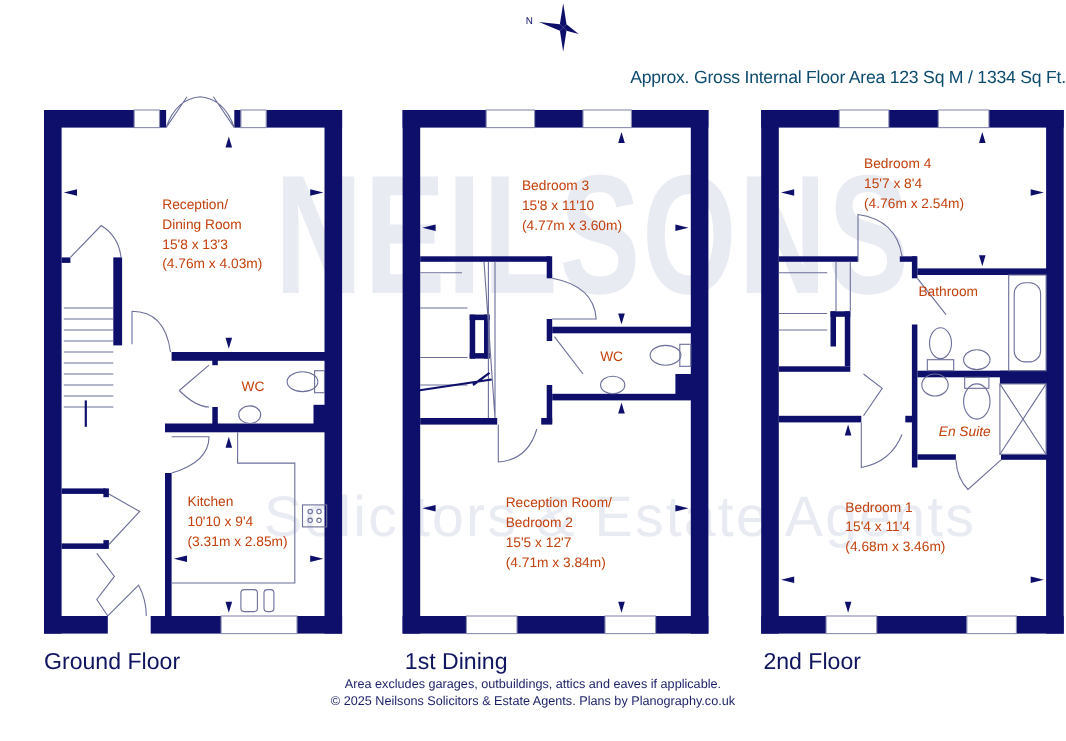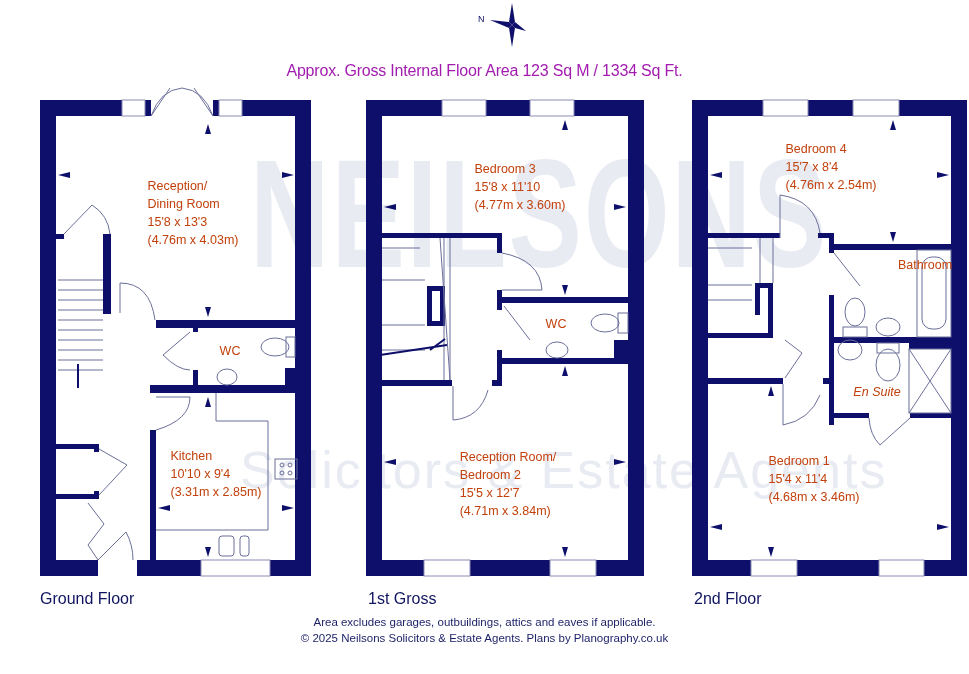--- a/index.html
+++ b/index.html
@@ -1,20 +1,20 @@
 <!DOCTYPE html>
 <html><head>
 <meta charset="utf-8">
 <style>
   html, body { margin:0; padding:0; background:#ffffff; }
   body { width:969px; height:674px; position:relative; overflow:hidden;
          font-family:"Liberation Sans", sans-serif; color:#0a0f5e; }
   .abs { position:absolute; }
-  .title { top:62px; left:0; width:969px; text-align:center; font-size:16px; color:#a21caf; letter-spacing:-0.2px; }
-  .floor-label { font-size:16px; color:#101560; }
+  .title { top:62px; left:0; width:969px; text-align:right; font-size:16px; color:#0c4a6e; letter-spacing:-0.2px; }
+  .floor-label { font-size:21px; color:#101560; }
   .room-label { position:absolute; text-align:left; font-size:12.5px; line-height:18px; color:#c2410c; white-space:nowrap; transform:translateX(-50%); }
   .footer { top:614px; left:0; width:969px; text-align:center; font-size:11.5px; line-height:16px; color:#1a1f66; }
   .footer div { white-space:nowrap; }
   svg { position:absolute; left:0; top:0; }
   .watermark { position:absolute; color:#e9ebf3; font-size:64px; font-weight:bold; white-space:nowrap; pointer-events:none; letter-spacing:2px; }
 </style>
 </head>
 <body>
 
 <div class="watermark" style="left:250px; top:150px; font-size:110px; transform:scaleY(1.4);">NEILSONS</div>
@@ -220,28 +220,28 @@
 </div>
 <div class="room-label" style="left:556px; top:315px;">
   <div>WC</div>
 </div>
 <div class="room-label" style="left:508px; top:448px;">
   <div>Reception Room/</div>
   <div>Bedroom 2</div>
   <div>15'5 x 12'7</div>
   <div>(4.71m x 3.84m)</div>
 </div>
-<div class="abs floor-label" style="left:368px; top:590px;">1st Gross</div>
+<div class="abs floor-label" style="left:368px; top:590px;">1st Dining</div>
 
 <div class="room-label" style="left:831px; top:140px;">
   <div>Bedroom 4</div>
   <div>15'7 x 8'4</div>
   <div>(4.76m x 2.54m)</div>
 </div>
-<div class="room-label" style="left:925px; top:256px;">
+<div class="room-label" style="left:862px; top:256px;">
   <div>Bathroom</div>
 </div>
 <div class="room-label" style="left:877px; top:383px;font-style:italic;">
   <div>En Suite</div>
 </div>
 <div class="room-label" style="left:814px; top:452px;">
   <div>Bedroom 1</div>
   <div>15'4 x 11'4</div>
   <div>(4.68m x 3.46m)</div>
 </div>

